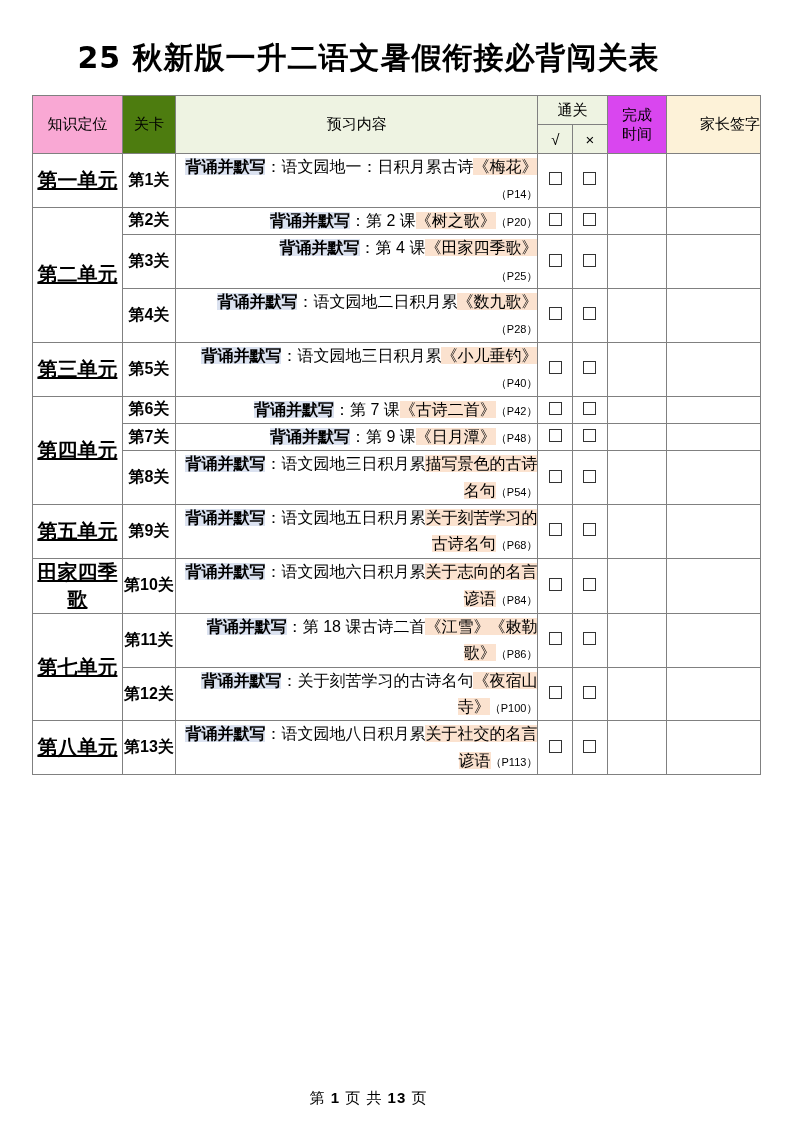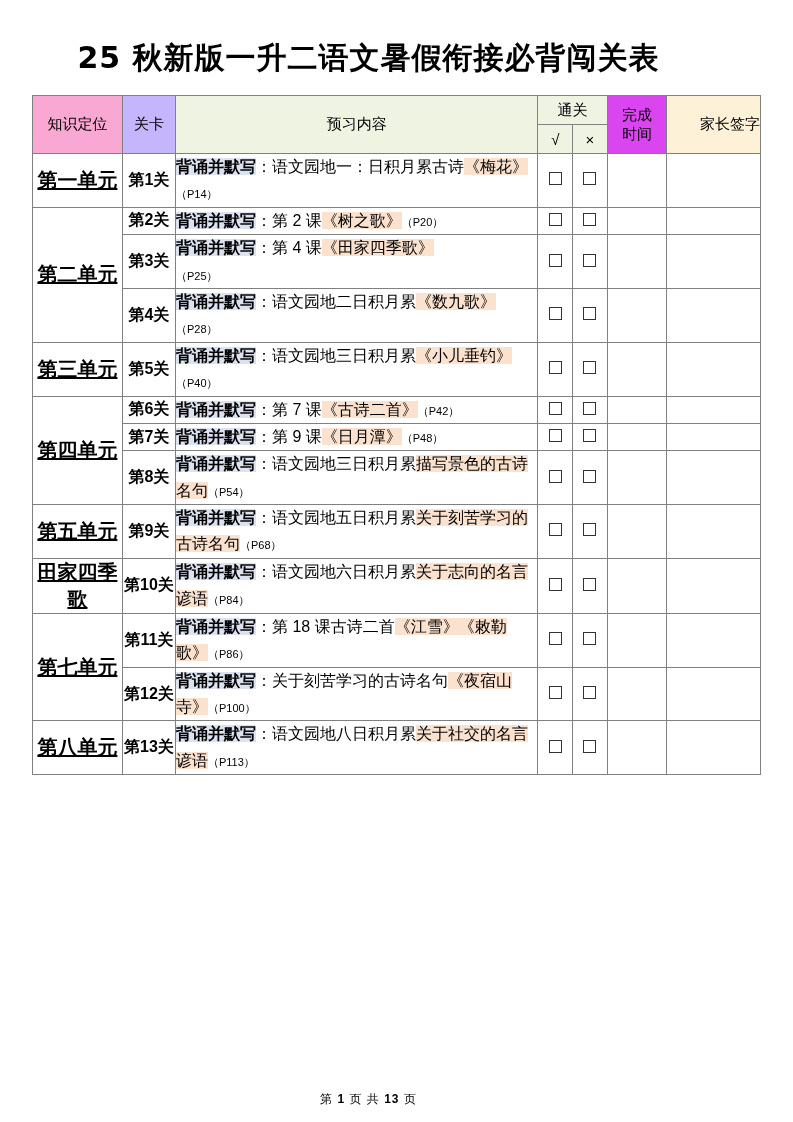--- a/index.html
+++ b/index.html
@@ -45,21 +45,21 @@
     background: #eef3e2;
     text-align: center;
     font-size: 15px;
     font-weight: normal;
     height: 28px;
   }
   thead td.hdr-know {
     background: #f9a8d4;
   }
   thead td.hdr-level {
-    background: #c4b5fd;
+    background: #4d7c0f;
   }
   thead td.hdr-sign {
     background: #fdf2d8;
     text-align: right;
   }
   thead td.hdr-time {
     background: #d946ef;
   }
   .col-know { width: 88px; }
   .col-level { width: 52px; }
@@ -76,21 +76,21 @@
   }
   td.level {
     text-align: center;
     font-size: 16px;
     font-weight: bold;
   }
   td.content {
     font-size: 16px;
     line-height: 1.65;
     padding: 6px 8px 6px 10px;
-    text-align: left;
+    text-align: right;
   }
   td.chk {
     text-align: center;
   }
   .box {
     display: inline-block;
     width: 11px;
     height: 11px;
     border: 1px solid #333;
     background: #fff;
@@ -104,21 +104,21 @@
   }
   .small {
     font-size: 11px;
   }
   .footer {
     position: absolute;
     left: 0;
     right: 0;
     bottom: 14px;
     text-align: center;
-    font-size: 12px;
+    font-size: 15px;
     letter-spacing: 1px;
   }
   .footer b { font-weight: bold; }
   .sub2 {
     display: block;
   }
 </style>
 </head>
 <body>
 

